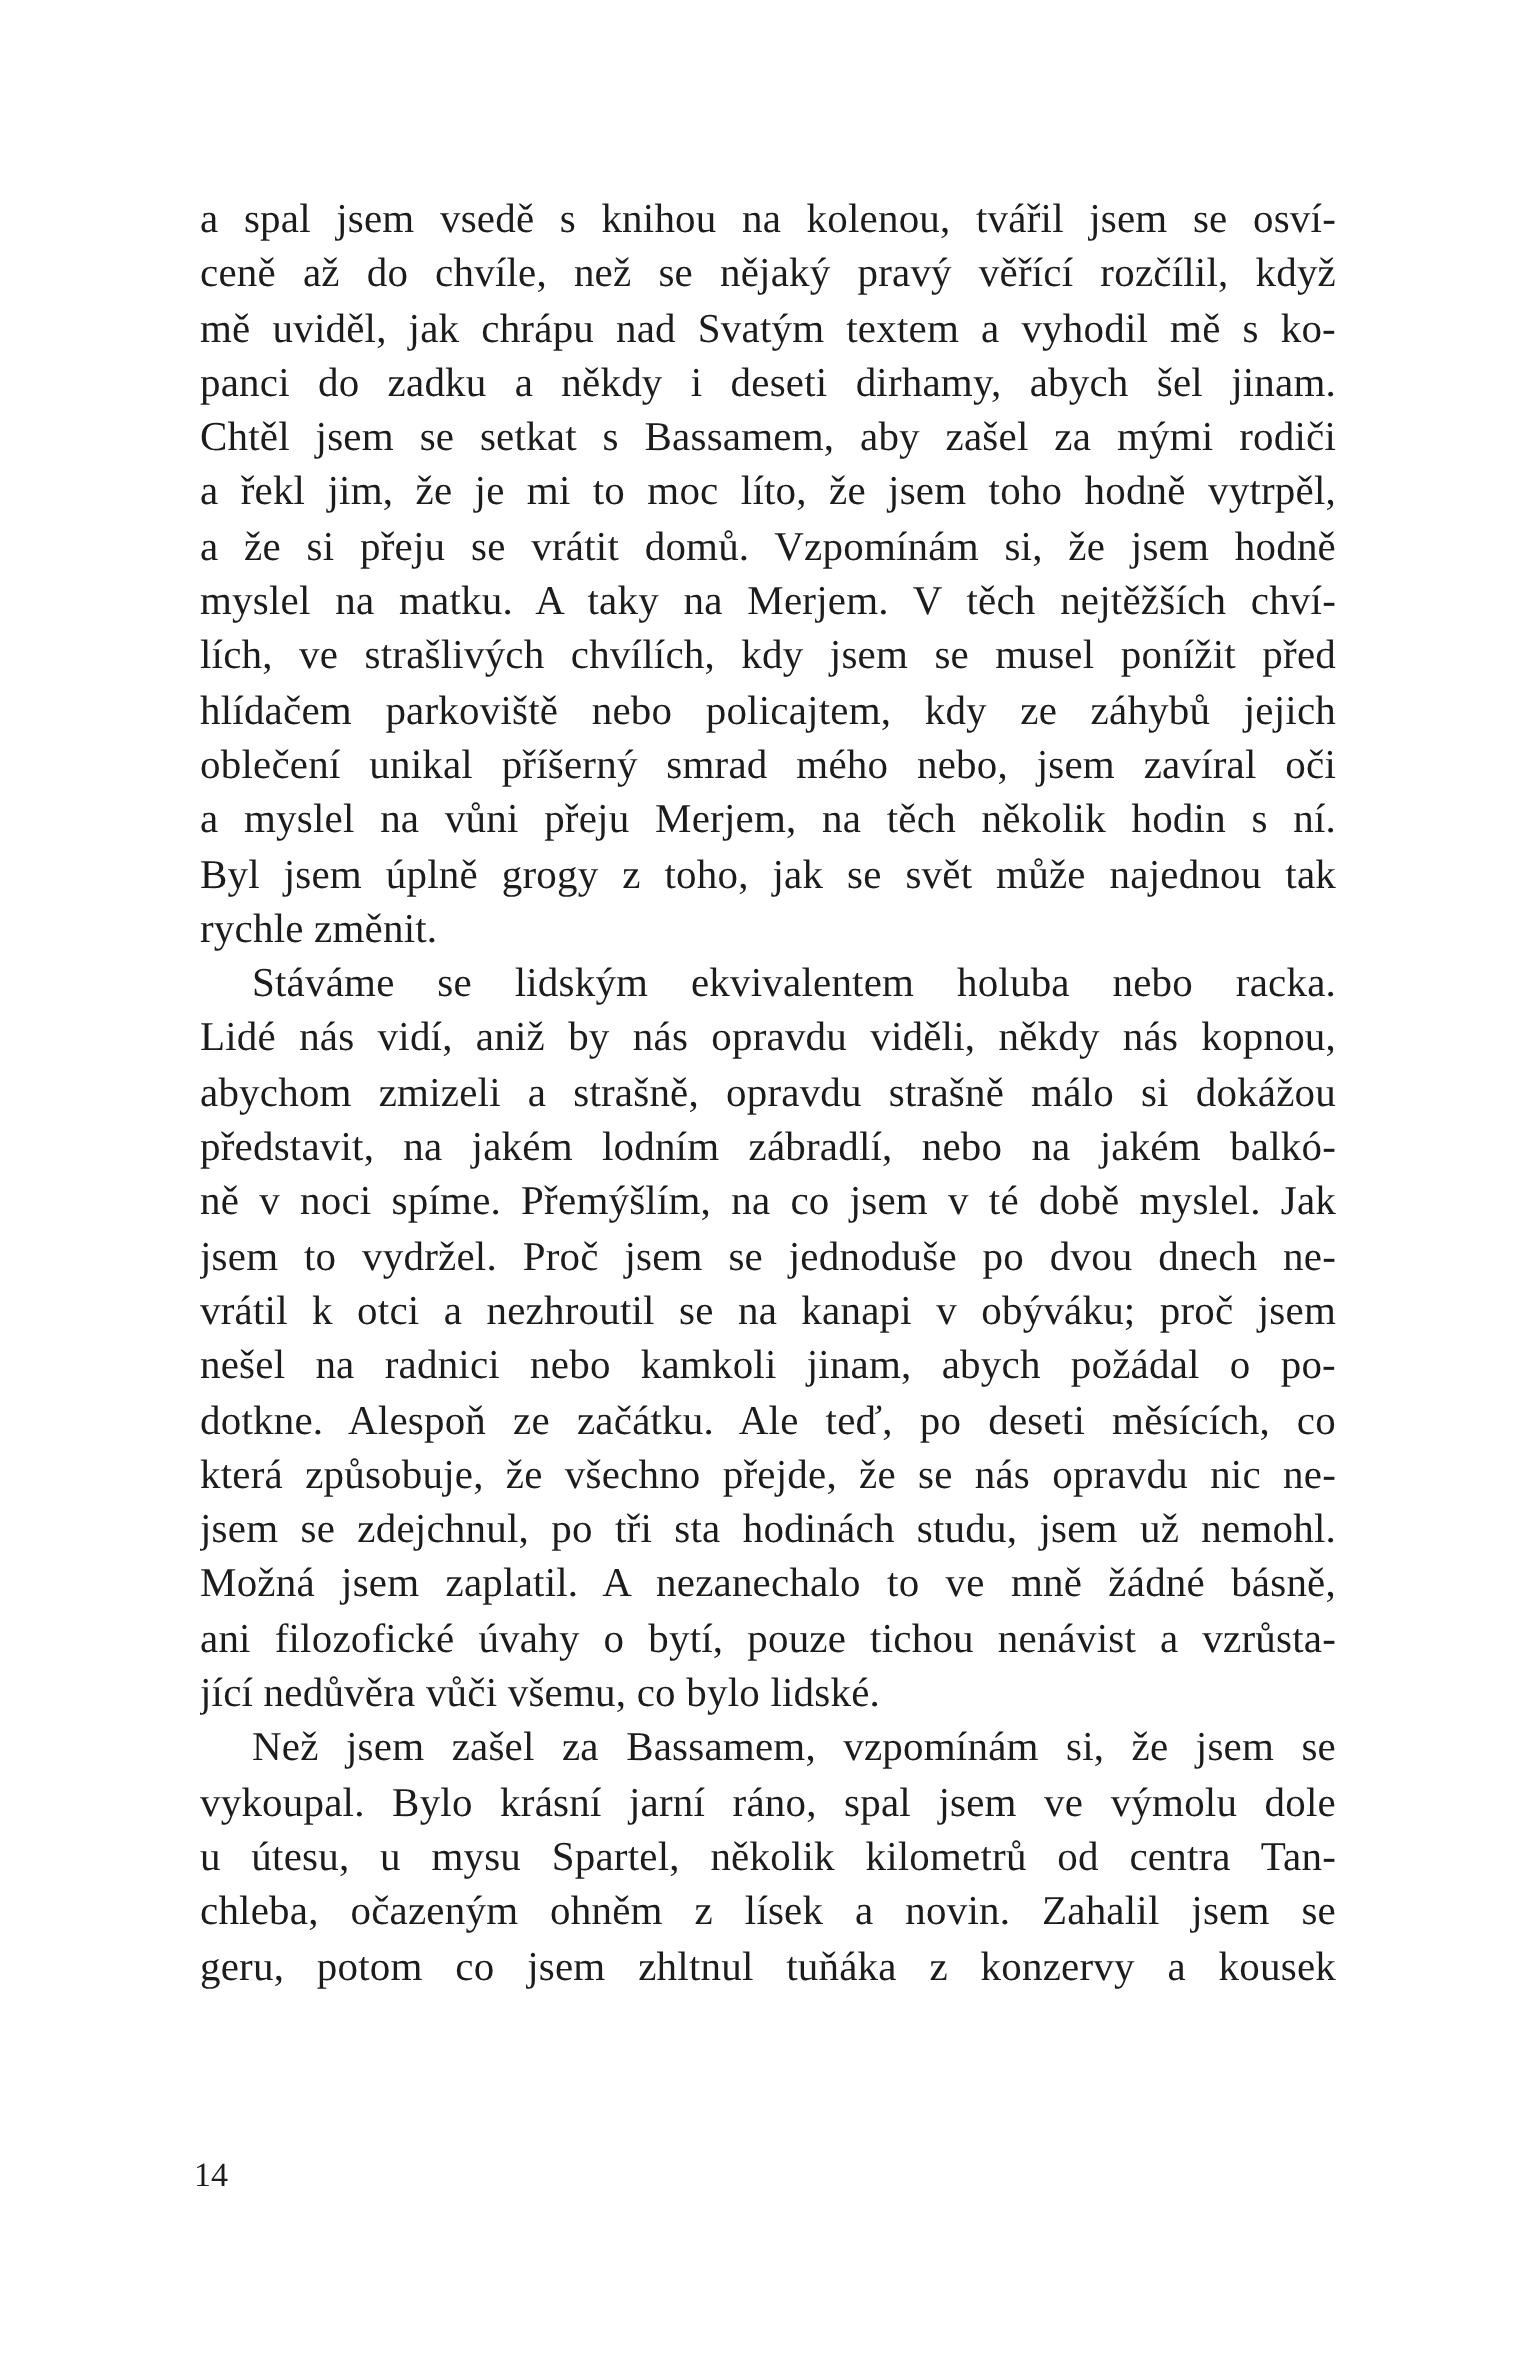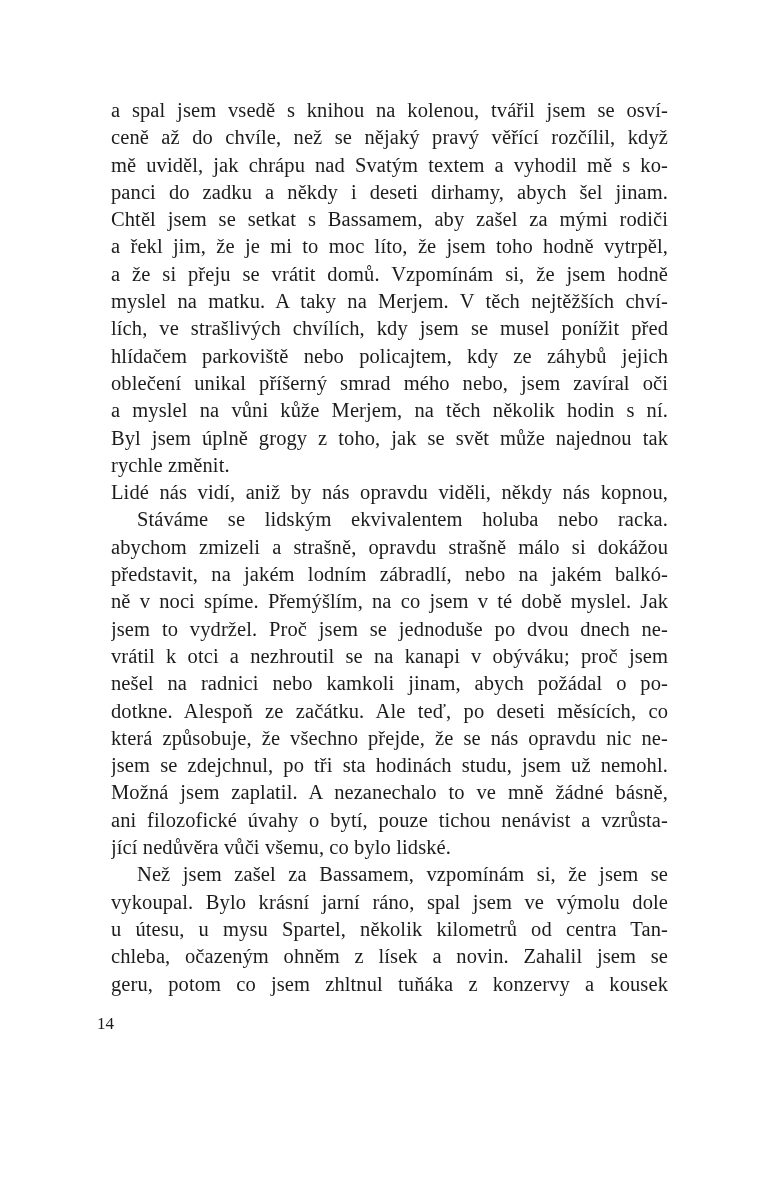--- a/index.html
+++ b/index.html
@@ -28,32 +28,31 @@
   .paragraph {
     margin: 0;
     padding: 0;
   }
   .text-line {
     text-align: justify;
     text-align-last: justify;
     white-space: normal;
     overflow: hidden;
     height: 27.3px;
-    margin-left: 11px;
   }
   .text-line.last-left {
     text-align-last: left;
   }
   .text-line.indent {
     text-indent: 26px;
   }
   .page-number {
     position: absolute;
     left: 97px;
-    top: 1014px;
+    top: 1078px;
     font-size: 17px;
     line-height: 20px;
     color: #1c1c1c;
   }
 </style>
 </head>
 <body>
 
 <div class="book-page">
   <div class="text-block">
@@ -62,27 +61,27 @@
         <div class="text-line">ceně až do chvíle, než se nějaký pravý věřící rozčílil, když</div>
         <div class="text-line">mě uviděl, jak chrápu nad Svatým textem a vyhodil mě s ko-</div>
         <div class="text-line">panci do zadku a někdy i deseti dirhamy, abych šel jinam.</div>
         <div class="text-line">Chtěl jsem se setkat s Bassamem, aby zašel za mými rodiči</div>
         <div class="text-line">a řekl jim, že je mi to moc líto, že jsem toho hodně vytrpěl,</div>
         <div class="text-line">a že si přeju se vrátit domů. Vzpomínám si, že jsem hodně</div>
         <div class="text-line">myslel na matku. A taky na Merjem. V těch nejtěžších chví-</div>
         <div class="text-line">lích, ve strašlivých chvílích, kdy jsem se musel ponížit před</div>
         <div class="text-line">hlídačem parkoviště nebo policajtem, kdy ze záhybů jejich</div>
         <div class="text-line">oblečení unikal příšerný smrad mého nebo, jsem zavíral oči</div>
-        <div class="text-line">a myslel na vůni kůže Merjem, na těch několik hodin s ní.</div>
+        <div class="text-line">a myslel na vůni přeju Merjem, na těch několik hodin s ní.</div>
         <div class="text-line">Byl jsem úplně grogy z toho, jak se svět může najednou tak</div>
         <div class="text-line last-left">rychle změnit.</div>
       </div>
       <div class="paragraph">
+        <div class="text-line indent">Stáváme se lidským ekvivalentem holuba nebo racka.</div>
         <div class="text-line">Lidé nás vidí, aniž by nás opravdu viděli, někdy nás kopnou,</div>
-        <div class="text-line indent">Stáváme se lidským ekvivalentem holuba nebo racka.</div>
         <div class="text-line">abychom zmizeli a strašně, opravdu strašně málo si dokážou</div>
         <div class="text-line">představit, na jakém lodním zábradlí, nebo na jakém balkó-</div>
         <div class="text-line">ně v noci spíme. Přemýšlím, na co jsem v té době myslel. Jak</div>
         <div class="text-line">jsem to vydržel. Proč jsem se jednoduše po dvou dnech ne-</div>
         <div class="text-line">vrátil k otci a nezhroutil se na kanapi v obýváku; proč jsem</div>
         <div class="text-line">nešel na radnici nebo kamkoli jinam, abych požádal o po-</div>
         <div class="text-line">dotkne. Alespoň ze začátku. Ale teď, po deseti měsících, co</div>
         <div class="text-line">která způsobuje, že všechno přejde, že se nás opravdu nic ne-</div>
         <div class="text-line">jsem se zdejchnul, po tři sta hodinách studu, jsem už nemohl.</div>
         <div class="text-line">Možná jsem zaplatil. A nezanechalo to ve mně žádné básně,</div>

